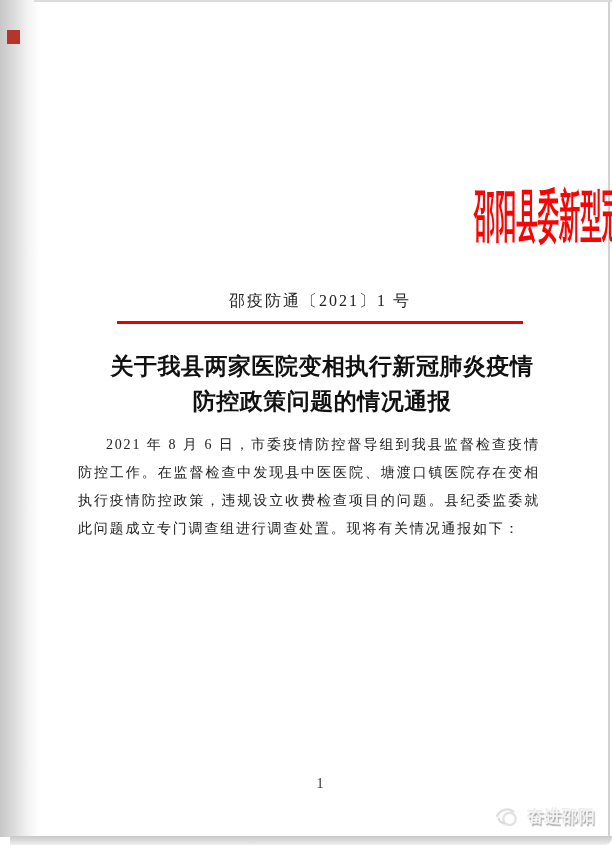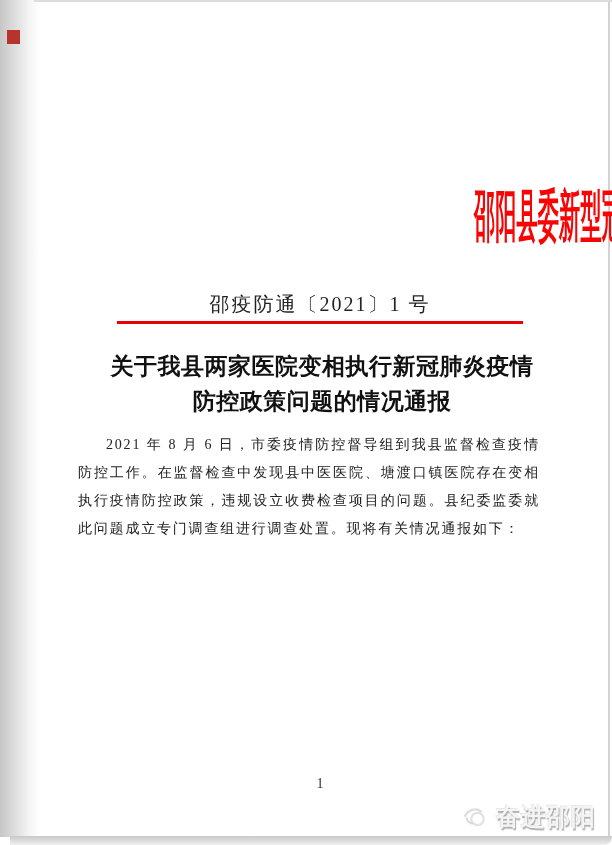--- a/index.html
+++ b/index.html
@@ -29,21 +29,21 @@
     text-align: center; white-space: nowrap; height: 60px;
   }
   .agency-header .stretch {
     display: inline-block; font-size: 56px; line-height: 60px; font-weight: 700;
     color: var(--header-red, #f70505);
     transform: scaleX(0.38); transform-origin: center top;
     font-family: "Liberation Serif", "DejaVu Serif", serif;
   }
   .doc-number {
     position: absolute; left: 40px; right: 12px; top: 291px;
-    text-align: center; font-size: 20px; letter-spacing: 2px; color: #222222;
+    text-align: center; font-size: 16px; letter-spacing: 2px; color: #222222;
   }
   .red-rule {
     position: absolute; left: 117px; top: 321px; width: 406px; height: 3px;
     background: var(--rule-red, #ea0000);
   }
   .doc-title {
     position: absolute; left: 40px; right: 8px; top: 349px;
     text-align: center; font-weight: 700; font-size: 23px; line-height: 35px;
     letter-spacing: 0.5px; color: #111111;
   }
@@ -55,21 +55,21 @@
   .page-number {
     position: absolute; left: 40px; right: 12px; top: 776px;
     text-align: center; font-size: 14px; color: #333333;
   }
   .watermark {
     position: absolute; right: 16px; top: 803px; height: 28px;
     display: flex; align-items: center; gap: 7px;
   }
   .watermark-icon svg { display: block; }
   .watermark-label {
-    font-size: 24px; font-weight: 700; color: #f4f4f4; letter-spacing: 1px;
+    font-size: 16px; font-weight: 700; color: #f4f4f4; letter-spacing: 1px;
     font-family: "Liberation Sans", "DejaVu Sans", sans-serif;
     text-shadow: 1px 1.5px 1px rgba(110,110,110,0.55), -1px -1px 0 rgba(190,190,190,0.35);
   }
 </style>
 </head>
 <body>
 
 <div class="canvas">
 
   <div class="edge-left"></div>

